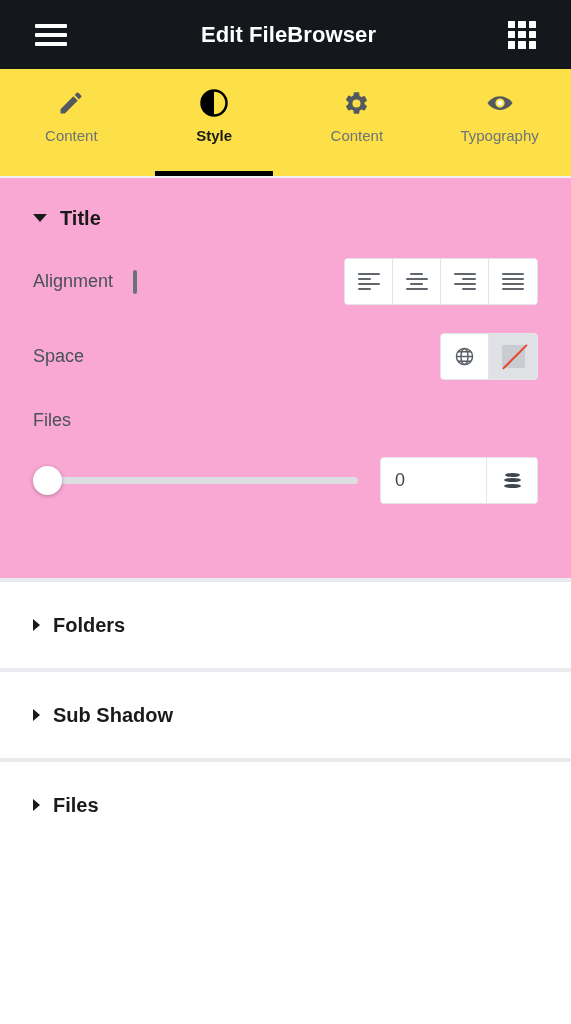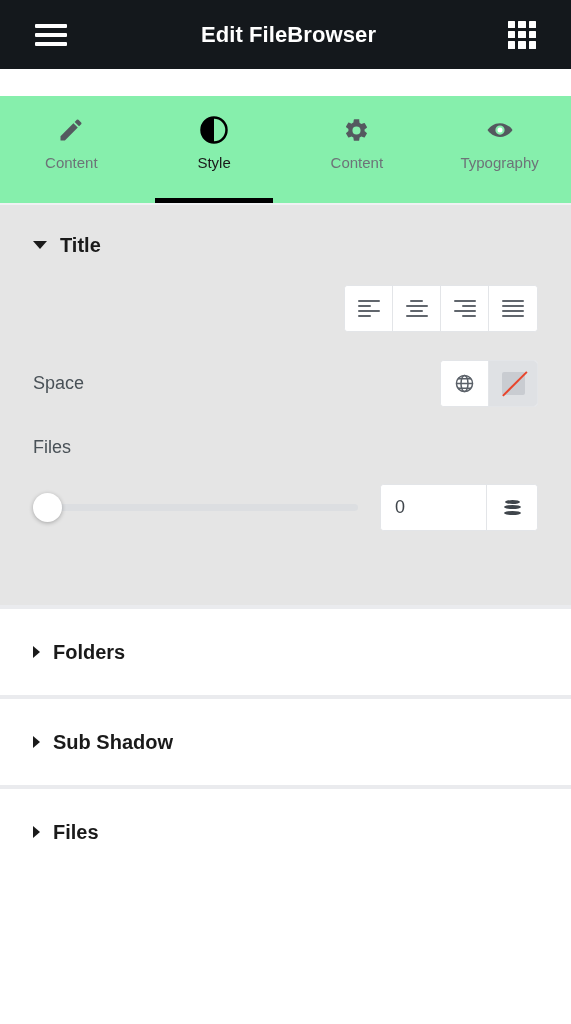--- a/index.html
+++ b/index.html
@@ -65,25 +65,24 @@
     cursor: pointer;
   }
   .grid-icon span {
     background: #ffffff;
     border-radius: 0.5px;
   }
 
   
   .tabbar {
     height: 109px;
-    background: #86efac;
+    background: #fde047;
     display: flex;
     align-items: flex-start;
     border-bottom: 2px solid #f0f1f3;
-    margin-top: 27px;
   }
   .tab {
     flex: 1;
     height: 100%;
     display: flex;
     flex-direction: column;
     align-items: center;
     justify-content: flex-start;
     padding-top: 19px;
     position: relative;
@@ -95,34 +94,34 @@
     align-items: center;
     justify-content: center;
     color: #54595f;
   }
   .tab-label {
     margin-top: 9px;
     font-size: 15px;
     color: #6d7378;
   }
   .tab.active .tab-ico { color: #000000; }
-  .tab.active .tab-label { color: #1a1a1a; font-weight: normal; }
+  .tab.active .tab-label { color: #1a1a1a; font-weight: bold; }
   .tab.active::after {
     content: "";
     position: absolute;
     bottom: 0;
     left: 50%;
     transform: translateX(-50%);
     width: 118px;
     height: 5px;
     background: #000000;
   }
 
   
-  .panel { background: #e5e5e5; }
+  .panel { background: #f9a8d4; }
 
   .section-open { padding: 0 33px; }
 
   .section-title-row {
     display: flex;
     align-items: center;
     gap: 13px;
     height: 66px;
     padding-top: 14px;
   }
@@ -422,20 +421,27 @@
   </div>
 
   <div class="panel section-open">
 
     <div class="section-title-row">
       <span class="caret-down"></span>
       <span class="section-title">Title</span>
     </div>
 
     <div class="ctrl-row">
+      <div class="ctrl-label">
+        <span>Alignment</span>
+        <span class="monitor">
+          <span class="scr"></span>
+          <span class="stand"></span>
+        </span>
+      </div>
       <div class="ctrl-right">
         <div class="btn-group">
           <div class="gbtn">
             <span class="alignico al-left">
                 <b></b>
                 <b></b>
                 <b></b>
                 <b></b>
               </span>
           </div>

